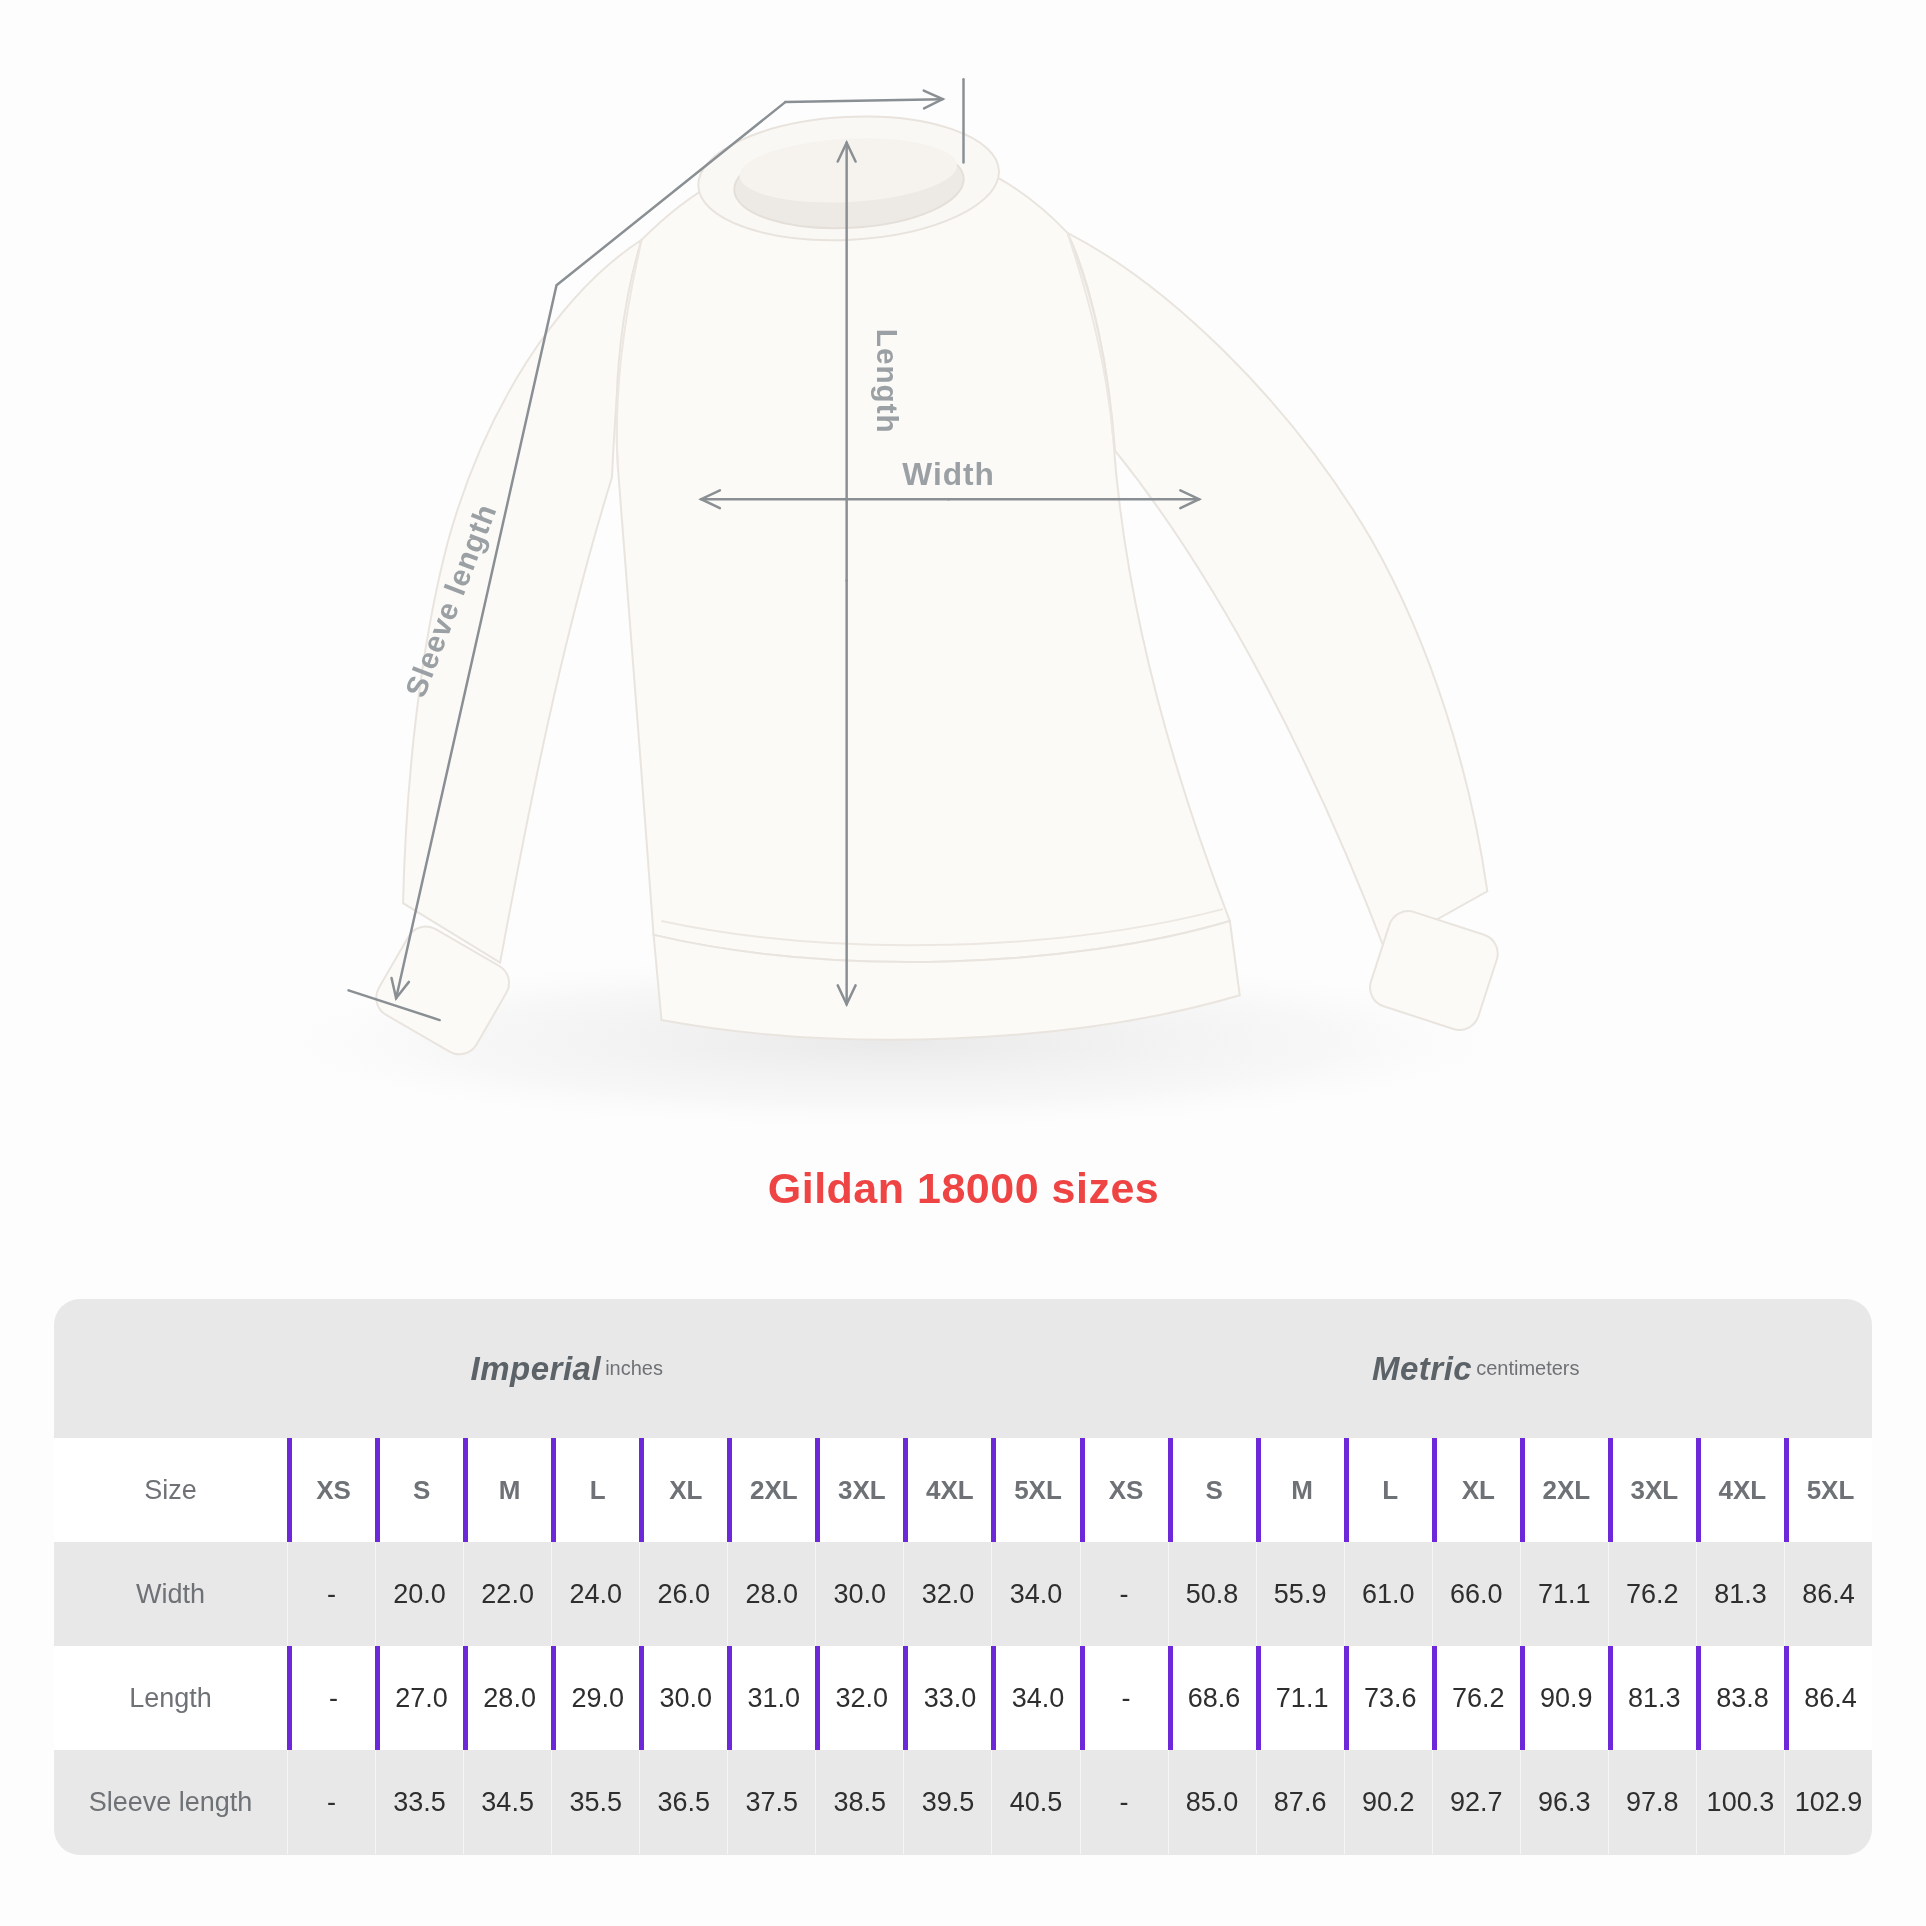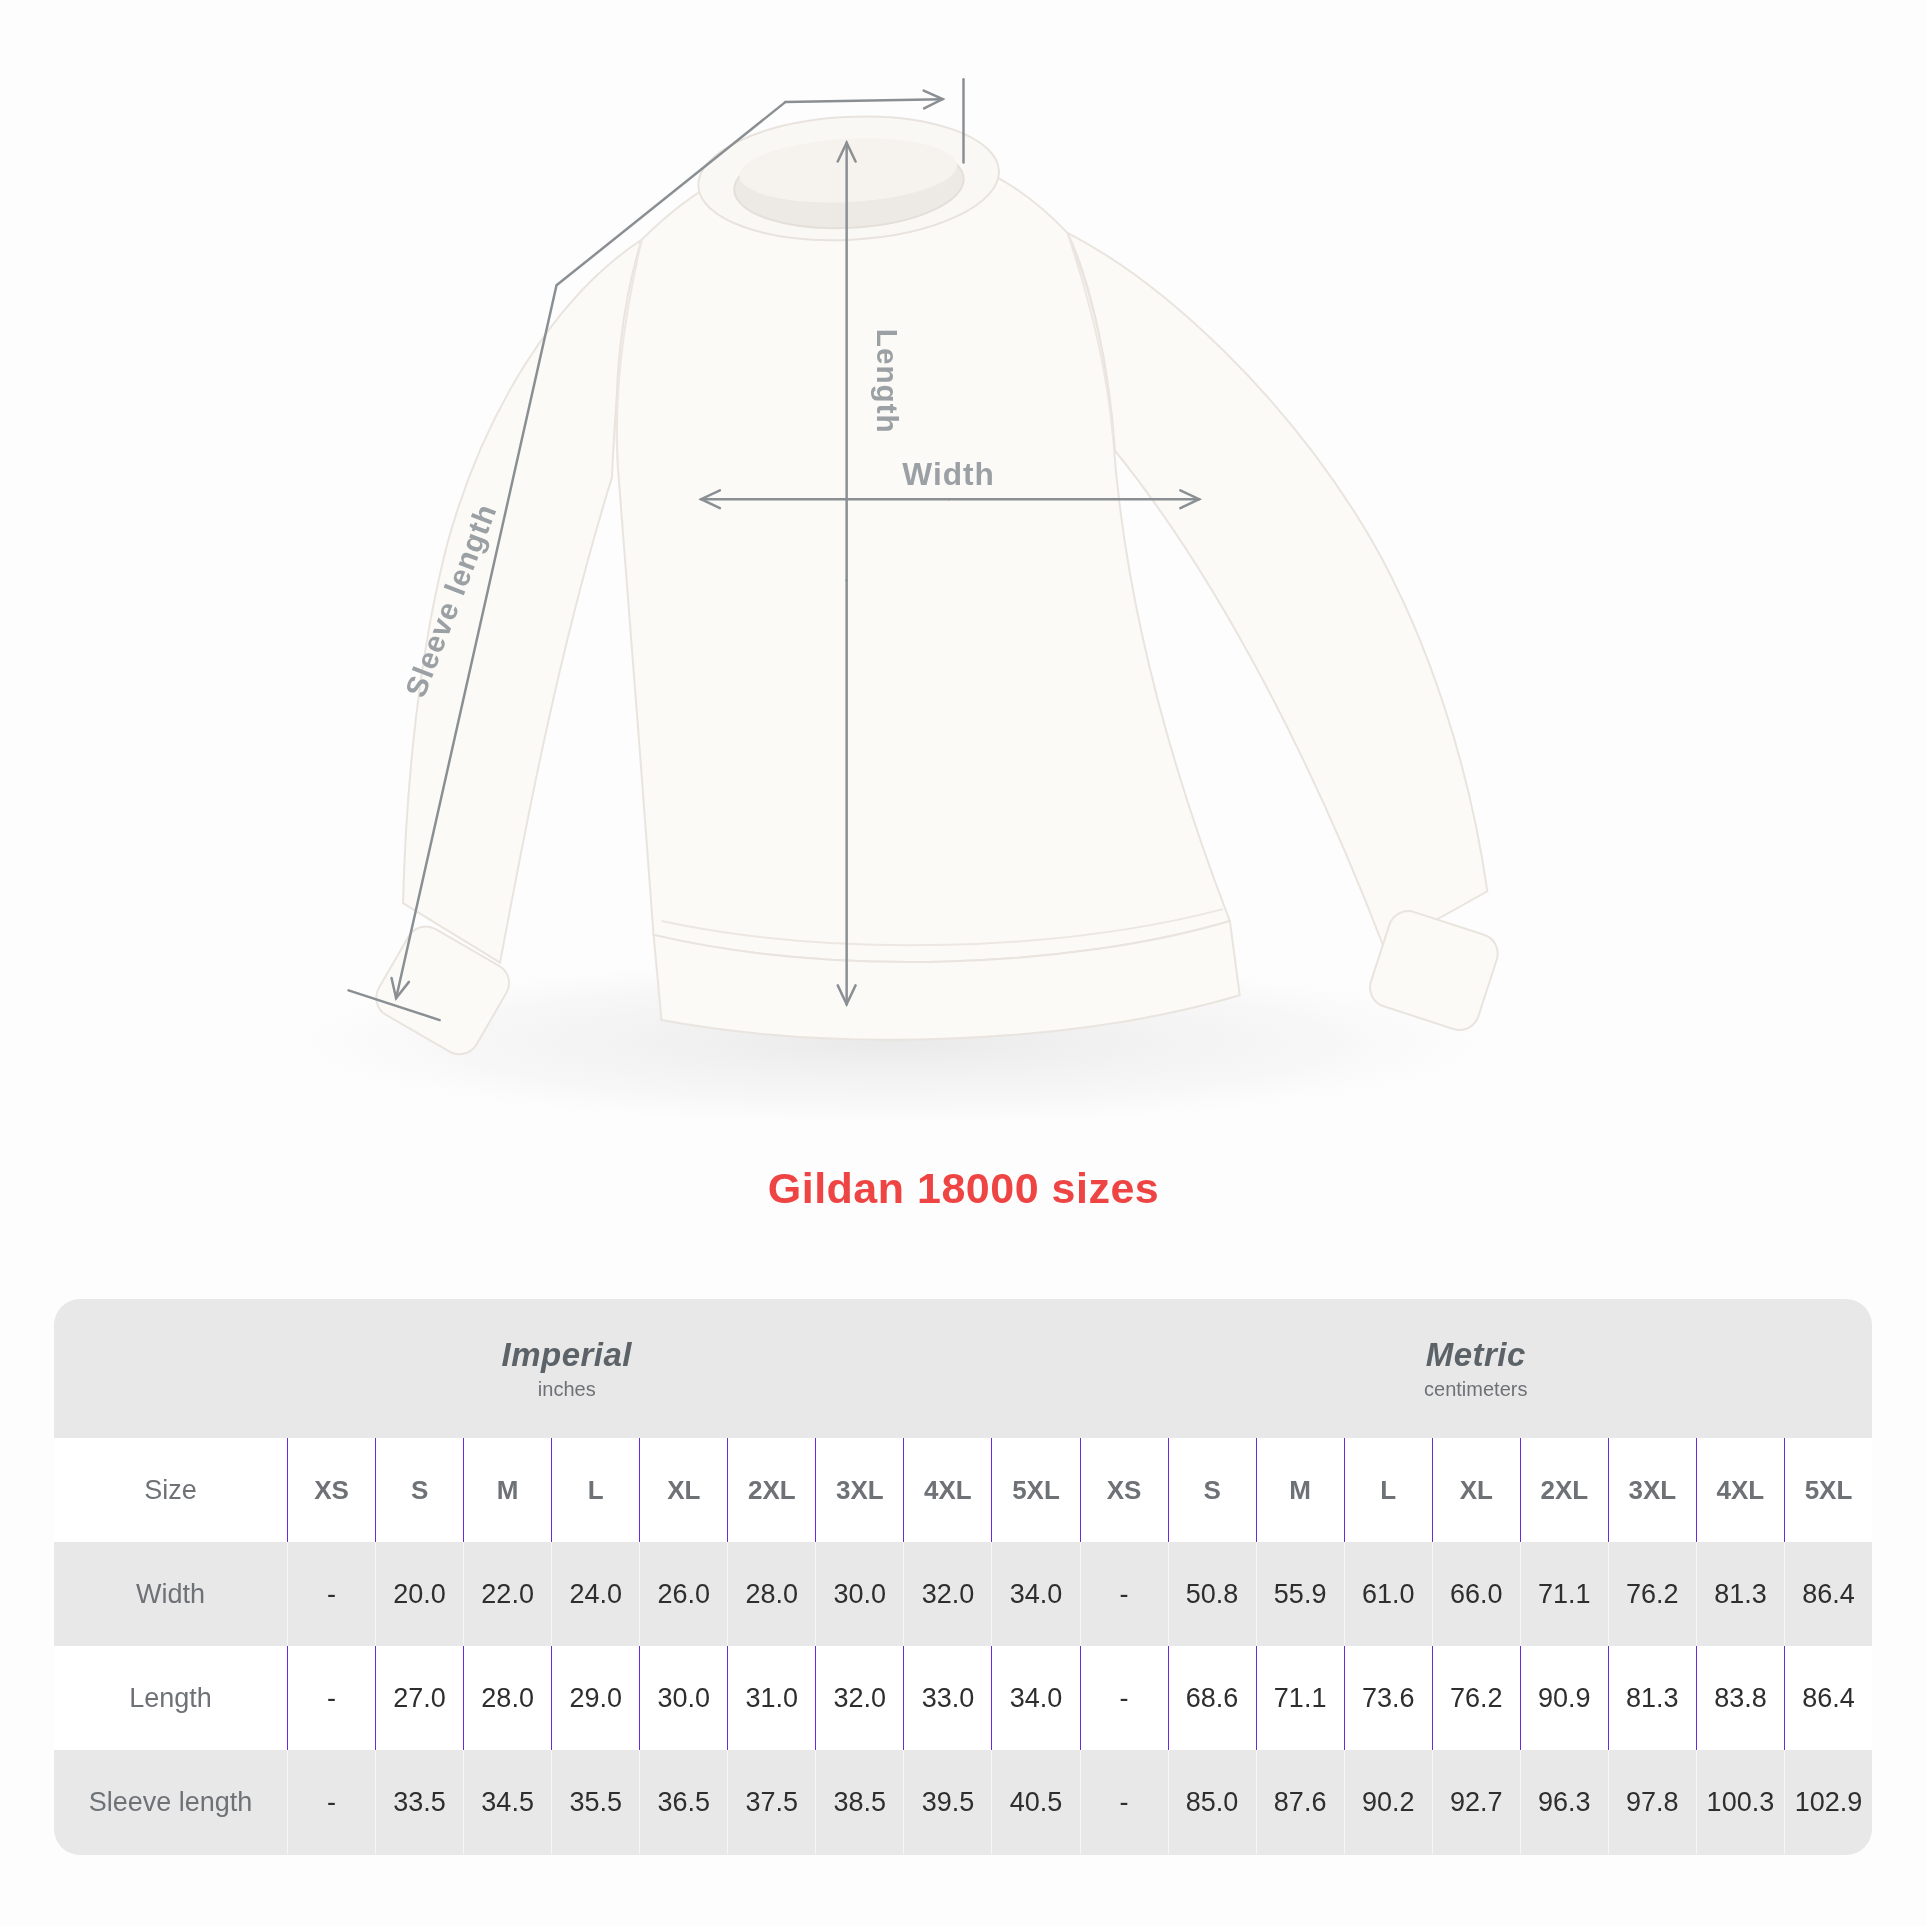--- a/index.html
+++ b/index.html
@@ -9,31 +9,31 @@
   svg text{font-family:"Liberation Sans","DejaVu Sans",sans-serif;font-weight:bold;fill:#9aa0a4;letter-spacing:1px;}
 
   .title{position:absolute;top:1164px;left:0;width:100%;text-align:center;
          font-size:43px;font-weight:bold;color:#ef4444;letter-spacing:0.5px;}
   .note{position:absolute;top:1232px;left:0;width:100%;text-align:center;
         font-size:27px;font-style:italic;color:#4e4e4e;}
 
   .card{position:absolute;top:1299px;left:54px;width:1818px;height:556px;
         background:#e9e8e8;border-radius:26px;overflow:hidden;}
   .units{display:grid;grid-template-columns:233px repeat(18,1fr);height:139px;}
-  .unit-cell{display:flex;flex-direction:column;align-items:center;justify-content:center;gap:4px;}
+  .unit-cell{display:flex;align-items:center;justify-content:center;gap:4px;}
   .unit-imperial{grid-column:1/11;}
   .unit-metric{grid-column:11/-1;}
   .unit-name{font-size:33px;font-weight:bold;font-style:italic;color:#5c6368;letter-spacing:0.5px;}
   .unit-sub{font-size:20px;color:#6e7276;}
 
   .t-row{display:grid;grid-template-columns:233px repeat(18,1fr);height:104px;}
   .t-row.light{background:#ffffff;}
   .t-row.dark{background:transparent;}
   .cell{display:flex;align-items:center;justify-content:center;min-width:0;}
-  .light .cell{border-left:1px solid #6d28d9;}
+  .light .cell{border-left:5px solid #6d28d9;}
   .dark  .cell{border-left:1px solid #f6f6f6;}
   .light .cell:first-child,.dark .cell:first-child{border-left:none;}
   .lbl{font-weight:normal;color:#6e7276;font-size:27px;}
   .hdr{font-weight:bold;color:#6e7276;font-size:26px;}
   .val{color:#2e2e2e;font-size:27px;}
 </style>
 </head>
 <body>
 
 <div class="page">

